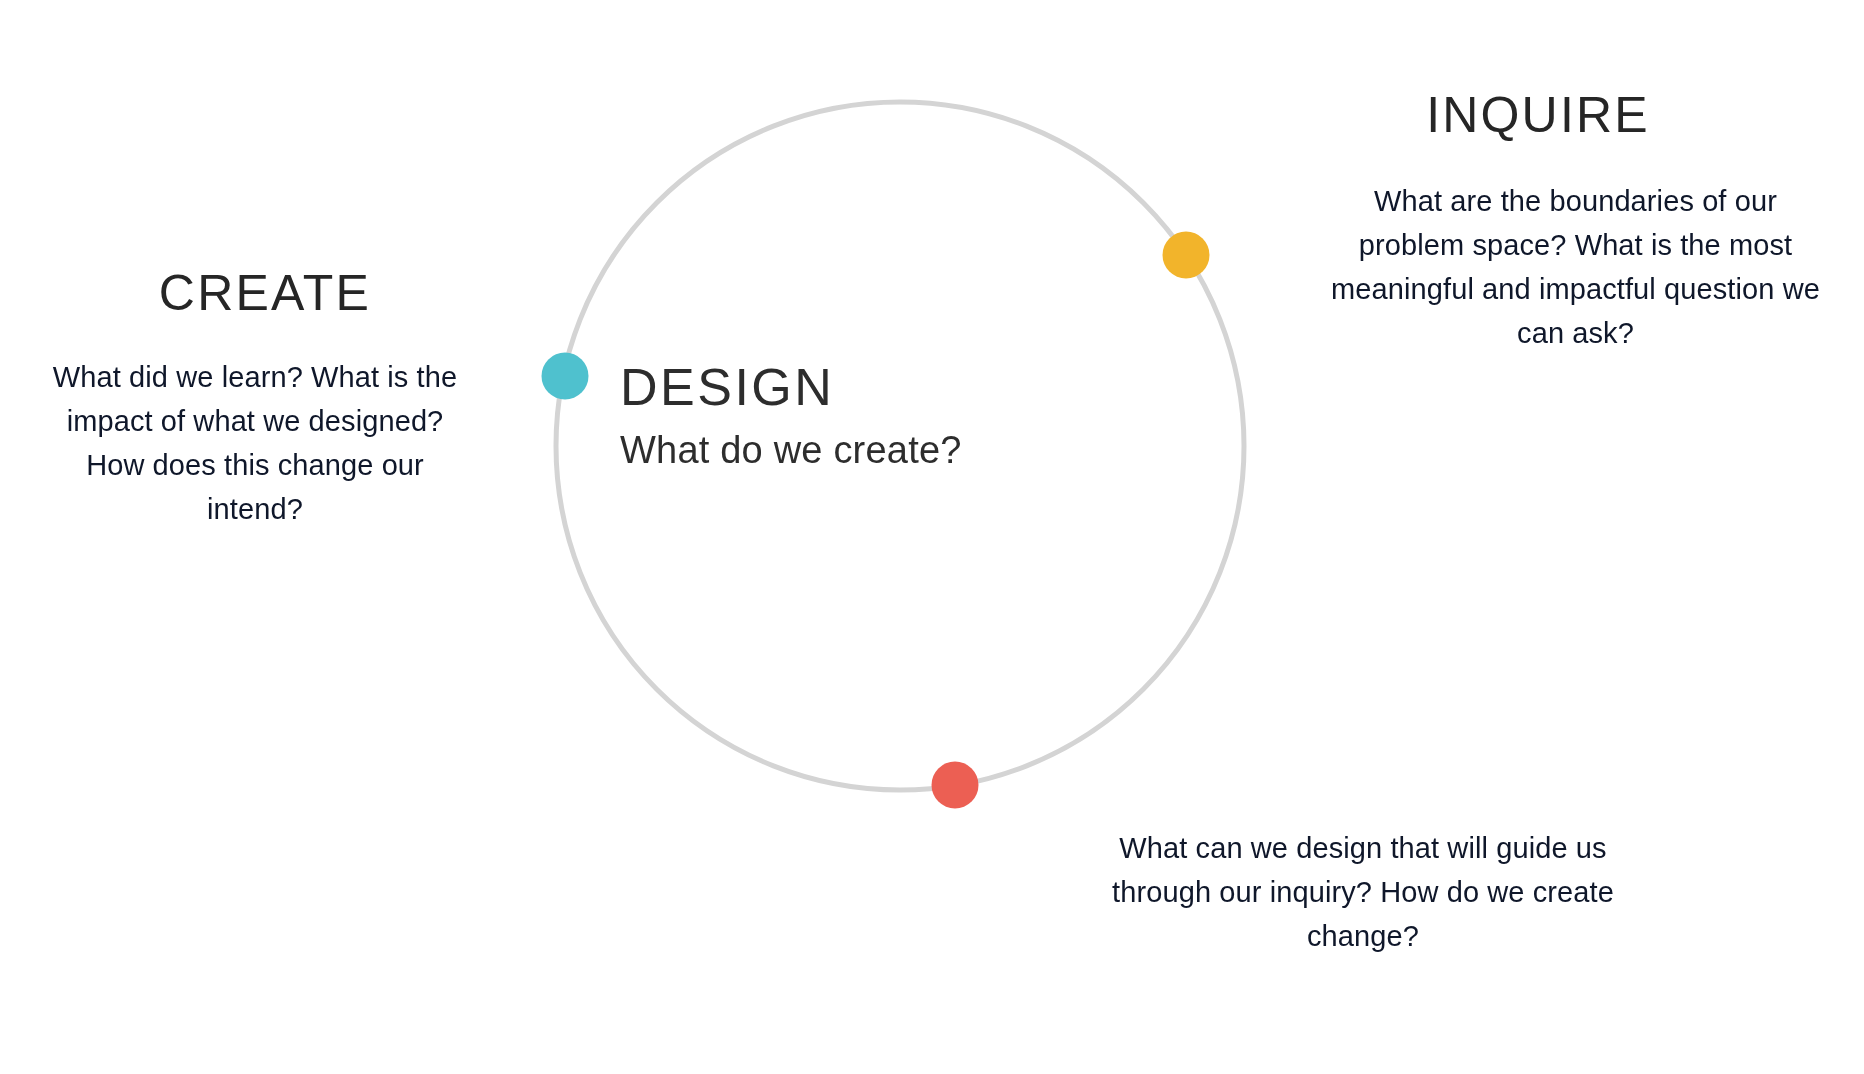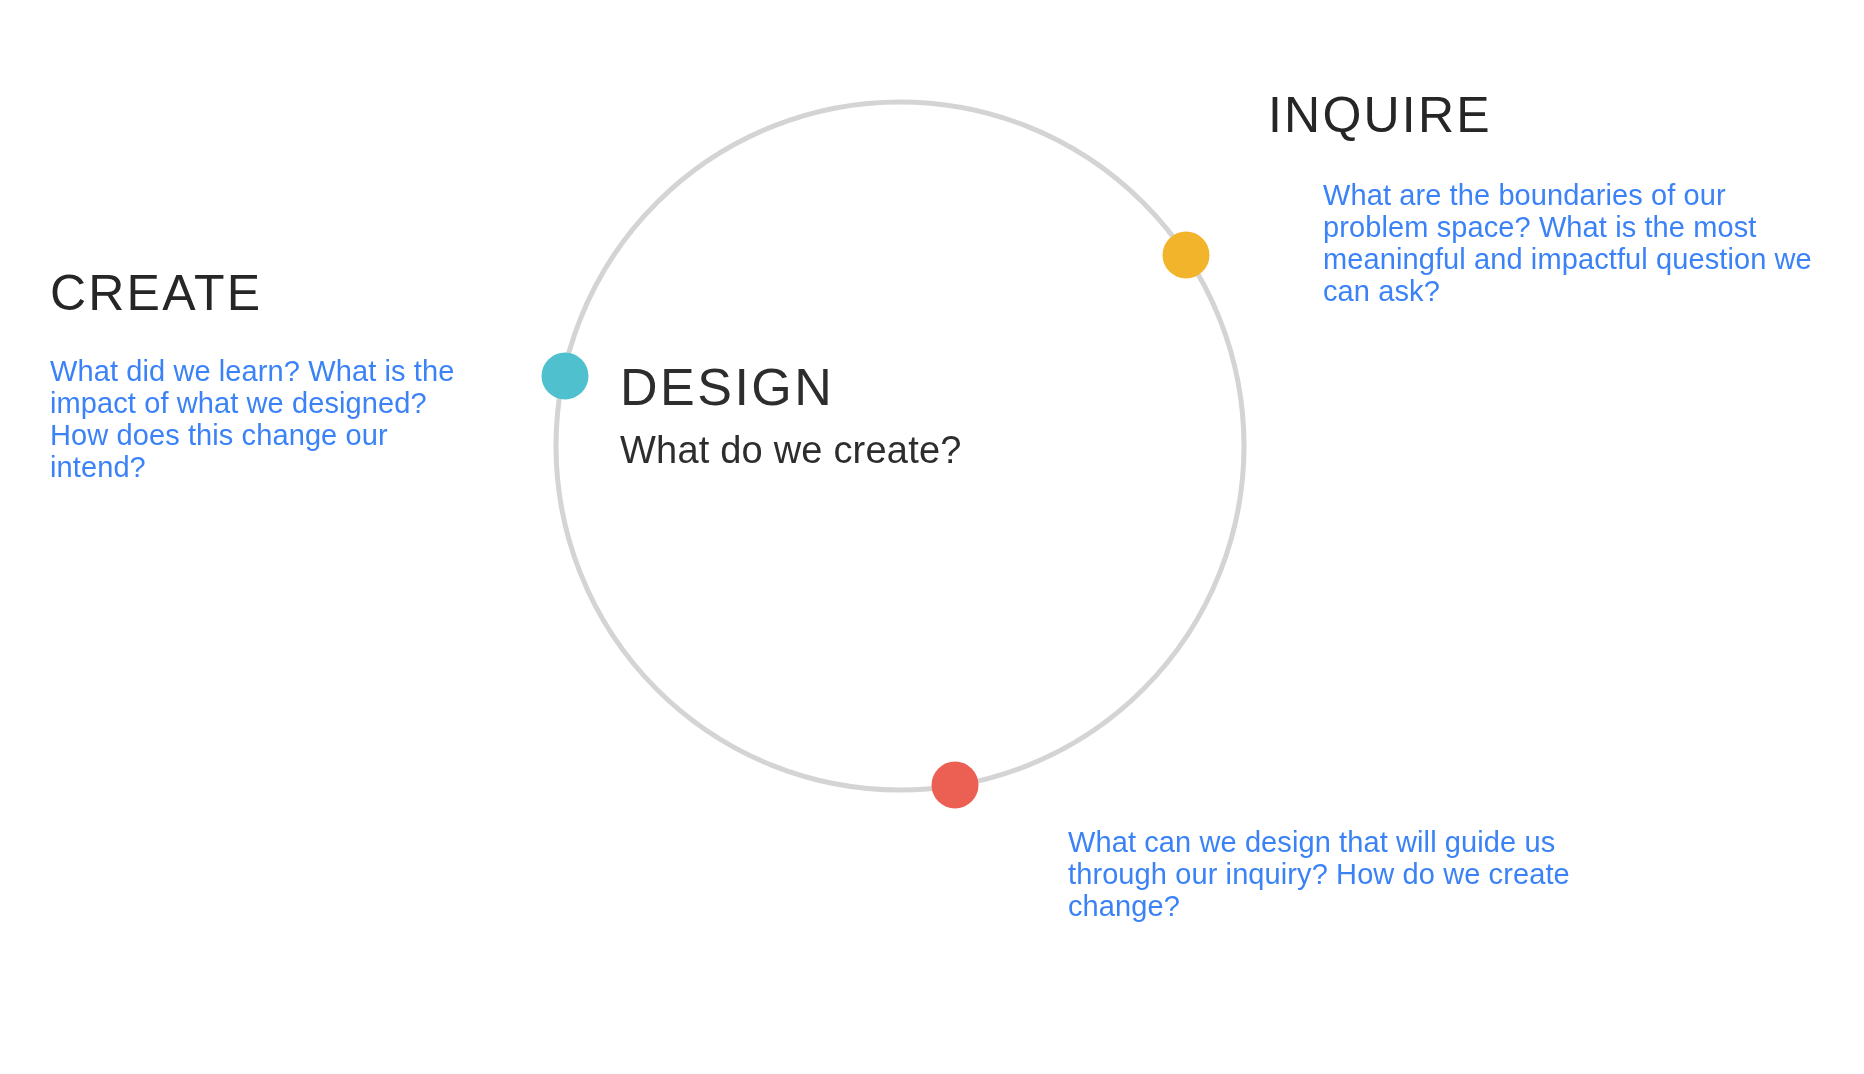--- a/index.html
+++ b/index.html
@@ -52,35 +52,36 @@
     font-weight: 300;
     letter-spacing: 0.2px;
     color: #2d2d2d;
     line-height: 1.18;
     white-space: nowrap;
   }
 
   
   .stage {
     position: absolute;
+    text-align: center;
   }
   .stage-title {
     font-size: 50px;
     font-weight: 300;
     letter-spacing: 2.2px;
     color: #262626;
     line-height: 1.1;
     white-space: nowrap;
   }
   .stage-body {
     font-size: 29px;
     font-weight: 300;
     letter-spacing: 0.1px;
-    color: #3b82f6;
-    line-height: 32px;
+    color: #0f172a;
+    line-height: 44px;
   }
 
   
   #stage-reflect {
     left: 50px;
     top: 266px;
     width: 430px;
   }
   #stage-reflect .stage-body {
     margin-top: 34px;

